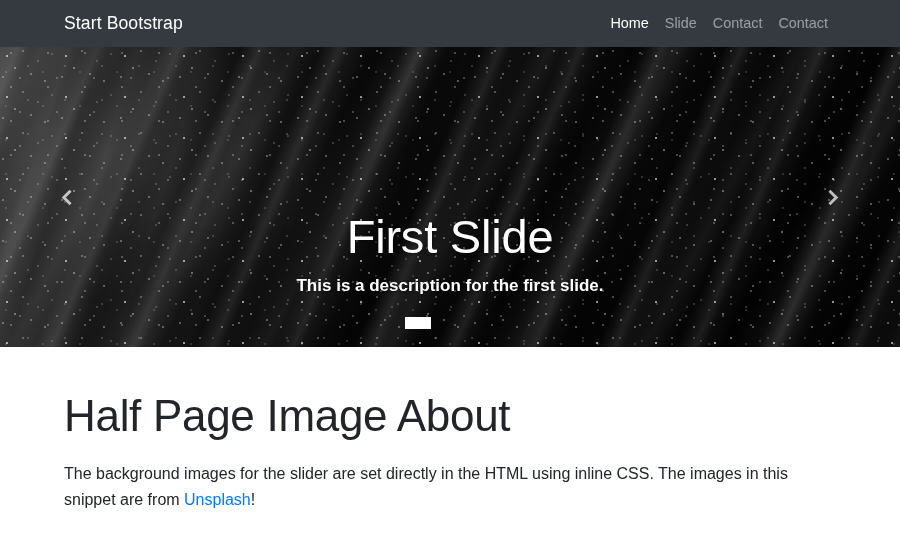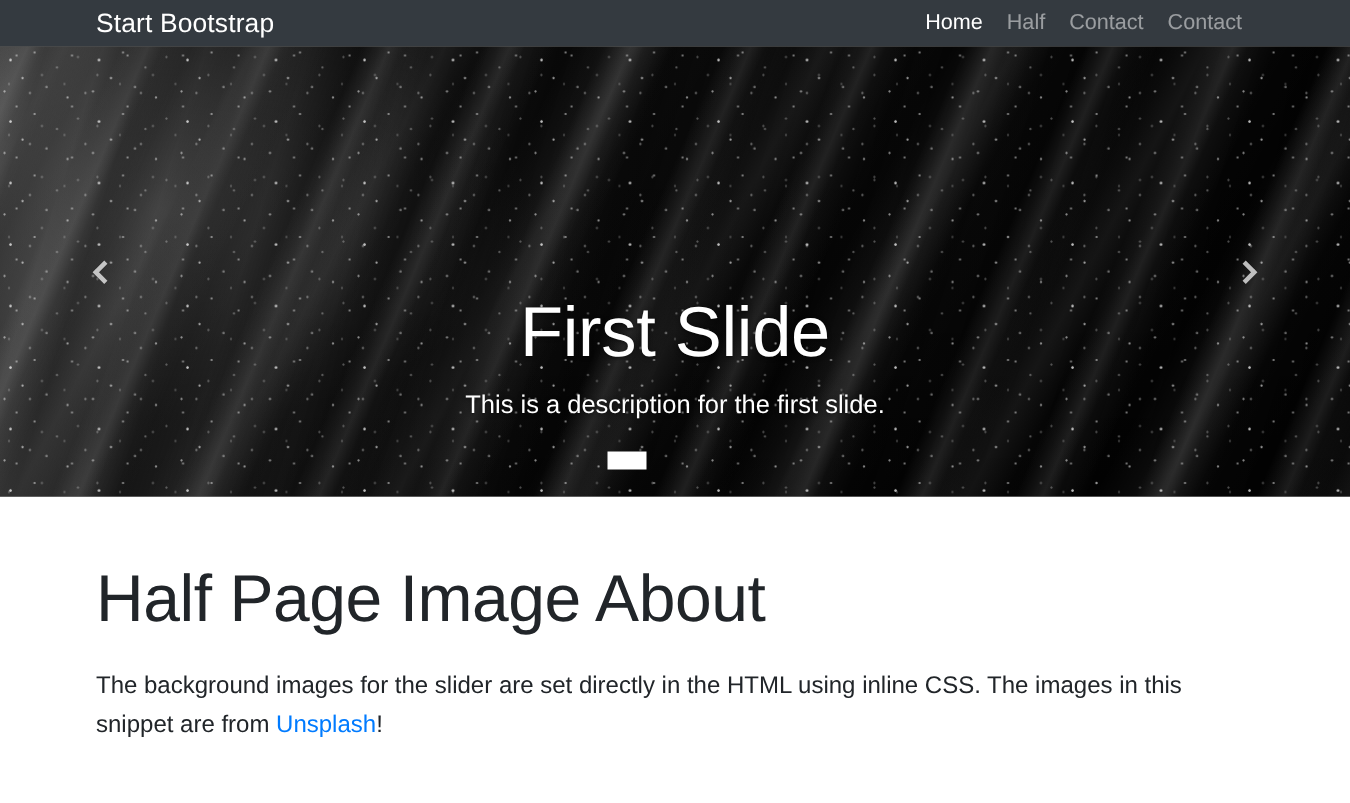--- a/index.html
+++ b/index.html
@@ -9,21 +9,21 @@
     width: 900px; height: 535px;
     overflow: hidden;
     background: #ffffff;
     font-family: "Liberation Sans", sans-serif;
     -webkit-font-smoothing: antialiased;
   }
 
   
   .navbar {
     position: relative;
-    height: 31px;
+    height: 47px;
     background: #343a40;
     display: flex;
     align-items: center;
     justify-content: space-between;
     padding: 0 64px 0 64px;
   }
   .navbar-brand {
     color: #ffffff;
     font-size: 17.6px;
     font-weight: 400;
@@ -152,21 +152,21 @@
   .caption-title {
     margin: 0;
     font-size: 47px;
     font-weight: 300;
     line-height: 1.1;
     letter-spacing: -0.2px;
   }
   .caption-text {
     margin: 11px 0 0 0;
     font-size: 17px;
-    font-weight: 400;
+    font-weight: 700;
     line-height: 1.4;
   }
 
   
   .carousel-control {
     position: absolute;
     top: 0; bottom: 0;
     width: 90px;
     display: flex;
     align-items: center;
@@ -245,21 +245,21 @@
 <body>
 
 <nav class="navbar">
   <a class="navbar-brand" href="#">Start Bootstrap</a>
 
   <ul class="navbar-nav">
     <li class="nav-item">
       <a class="nav-link active" href="#">Home</a>
     </li>
     <li class="nav-item">
-      <a class="nav-link" href="#">Half</a>
+      <a class="nav-link" href="#">Slide</a>
     </li>
     <li class="nav-item">
       <a class="nav-link" href="#">Contact</a>
     </li>
     <li class="nav-item">
       <a class="nav-link" href="#">Contact</a>
     </li>
   </ul>
 </nav>
 

